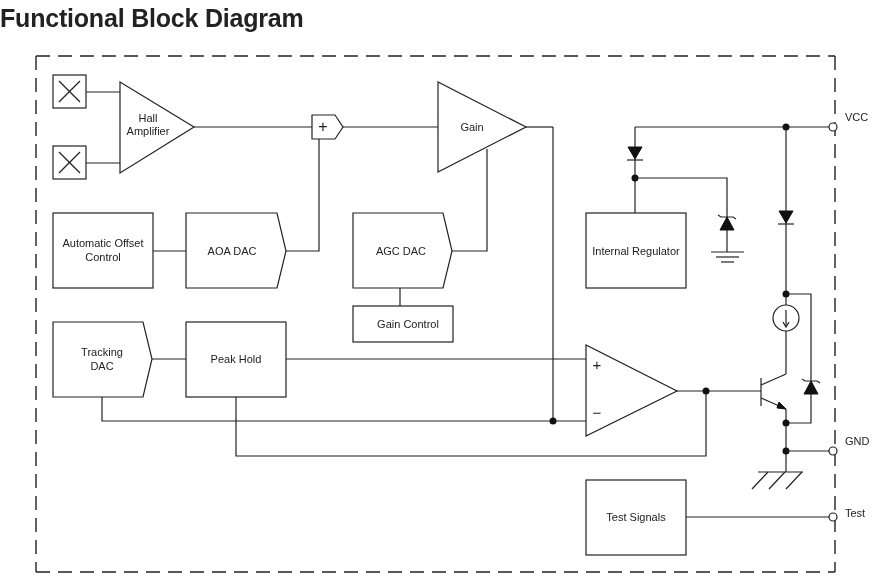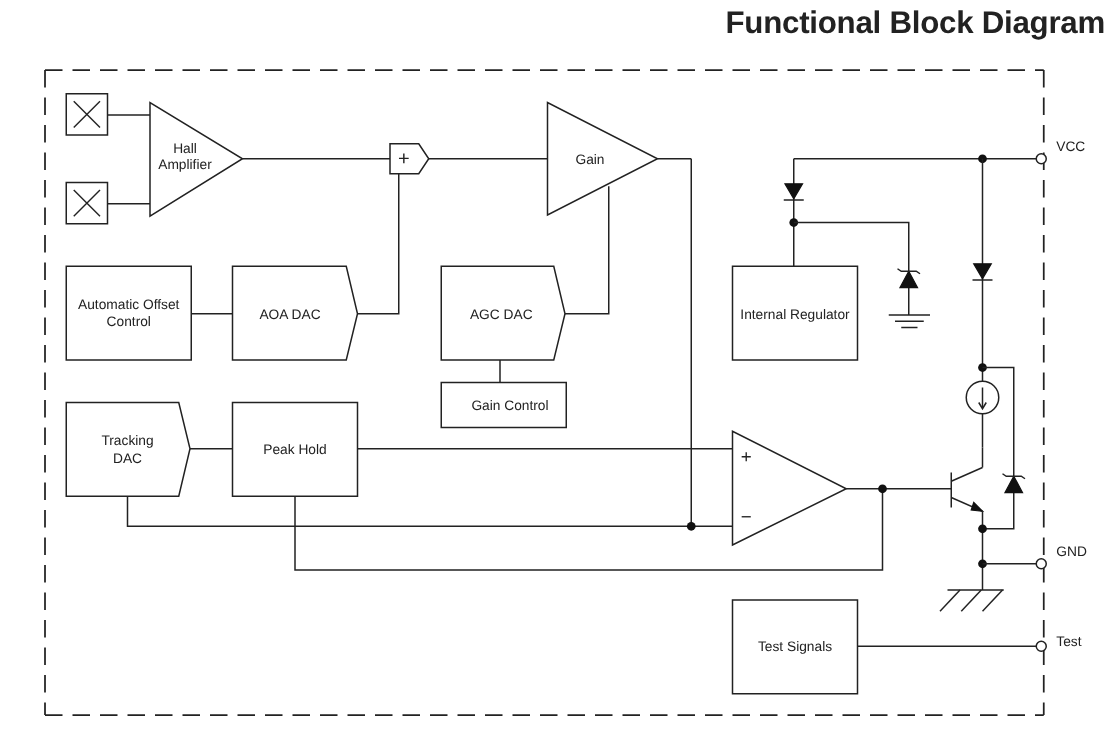--- a/index.html
+++ b/index.html
@@ -1,17 +1,17 @@
 <!DOCTYPE html>
 <html><head>
   <meta charset="utf-8">
   <style>
     html, body { margin: 0; padding: 0; background: #ffffff; }
     body { width: 884px; height: 588px; position: relative; overflow: hidden; font-family: "Liberation Sans", sans-serif; }
-    #title { position: absolute; left: 0; top: 4px; width: 884px; text-align: right; font-family: "Liberation Sans", sans-serif; font-weight: bold; font-size: 25px; color: #222; letter-spacing: -0.2px; }
+    #title { position: absolute; left: 0; top: 4px; width: 884px; text-align: left; font-family: "Liberation Sans", sans-serif; font-weight: bold; font-size: 25px; color: #222; letter-spacing: -0.2px; }
     svg { position: absolute; left: 0; top: 0; }
     svg text { font-family: "Liberation Sans", sans-serif; font-size: 11px; fill: #222; }
     .ln { stroke: #222; stroke-width: 1.2; fill: none; }
     .box { stroke: #222; stroke-width: 1.2; fill: #fff; }
     .dash { stroke: #222; stroke-width: 1.4; fill: none; stroke-dasharray: 14 8; }
     .dot { fill: #111; }
     .pin { fill: #fff; stroke: #222; stroke-width: 1.2; }
     .fill { fill: #111; stroke: #111; stroke-width: 1; }
   </style>
 </head>

